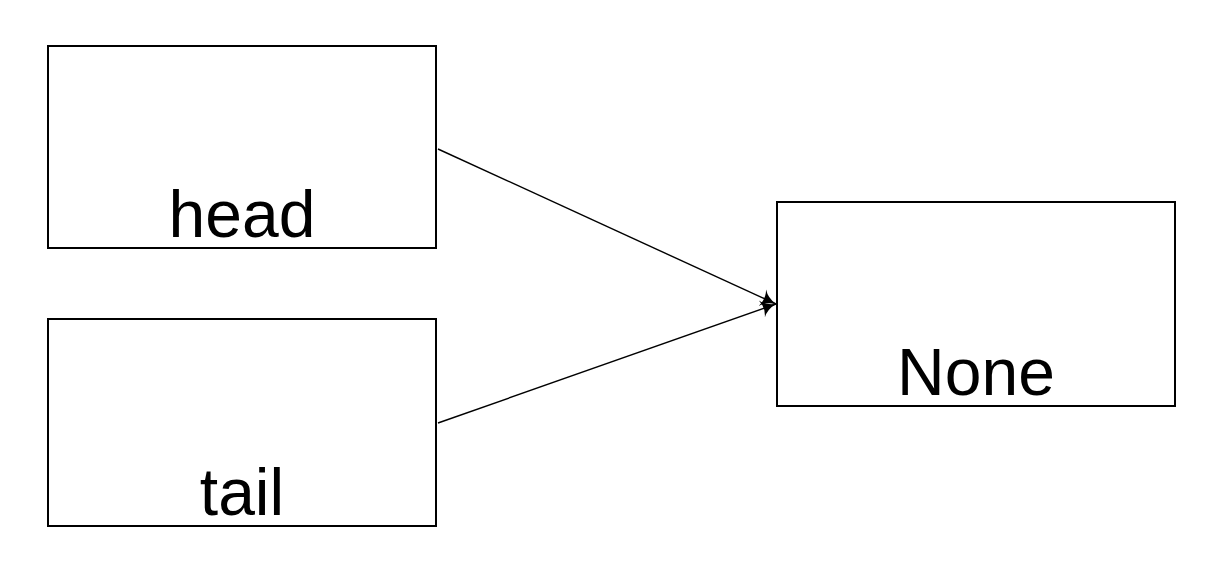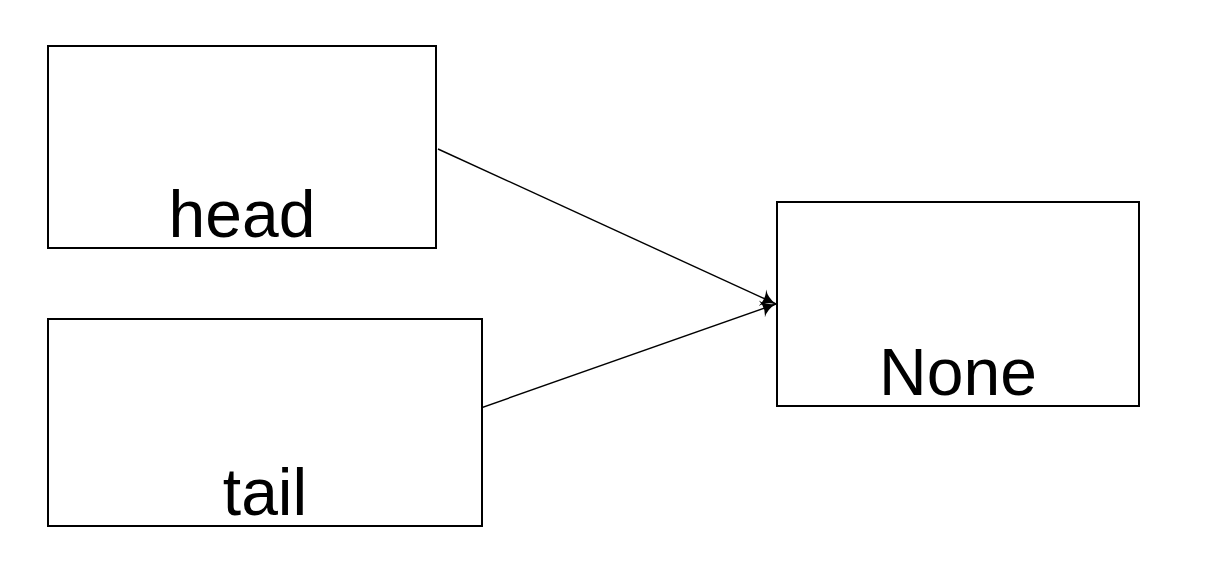--- a/index.html
+++ b/index.html
@@ -34,22 +34,22 @@
   }
   .node-label {
     color: var(--text, #000000);
     font-size: 66px;
     font-weight: 400;
     line-height: 1;
     white-space: nowrap;
     letter-spacing: 0px;
   }
   #node-head { left: 47px;  top: 45px;  width: 390px; height: 204px; }
-  #node-tail { left: 47px;  top: 318px; width: 436px; height: 209px; }
-  #node-none { left: 776px; top: 201px; width: 364px; height: 206px; }
+  #node-tail { left: 47px;  top: 318px; width: 390px; height: 209px; }
+  #node-none { left: 776px; top: 201px; width: 400px; height: 206px; }
 </style>
 </head>
 <body>
 
 <div class="canvas">
 
   <svg class="connector-layer" viewBox="0 0 1225 584" xmlns="http://www.w3.org/2000/svg">
     <defs>
       <marker id="arrowhead" markerUnits="userSpaceOnUse" markerWidth="18" markerHeight="22" refX="15" refY="11" orient="auto">
         <path d="M0,2 Q5,9 15,11 Q5,13 0,20 Q4,11 0,2 Z" fill="#000000"></path>

